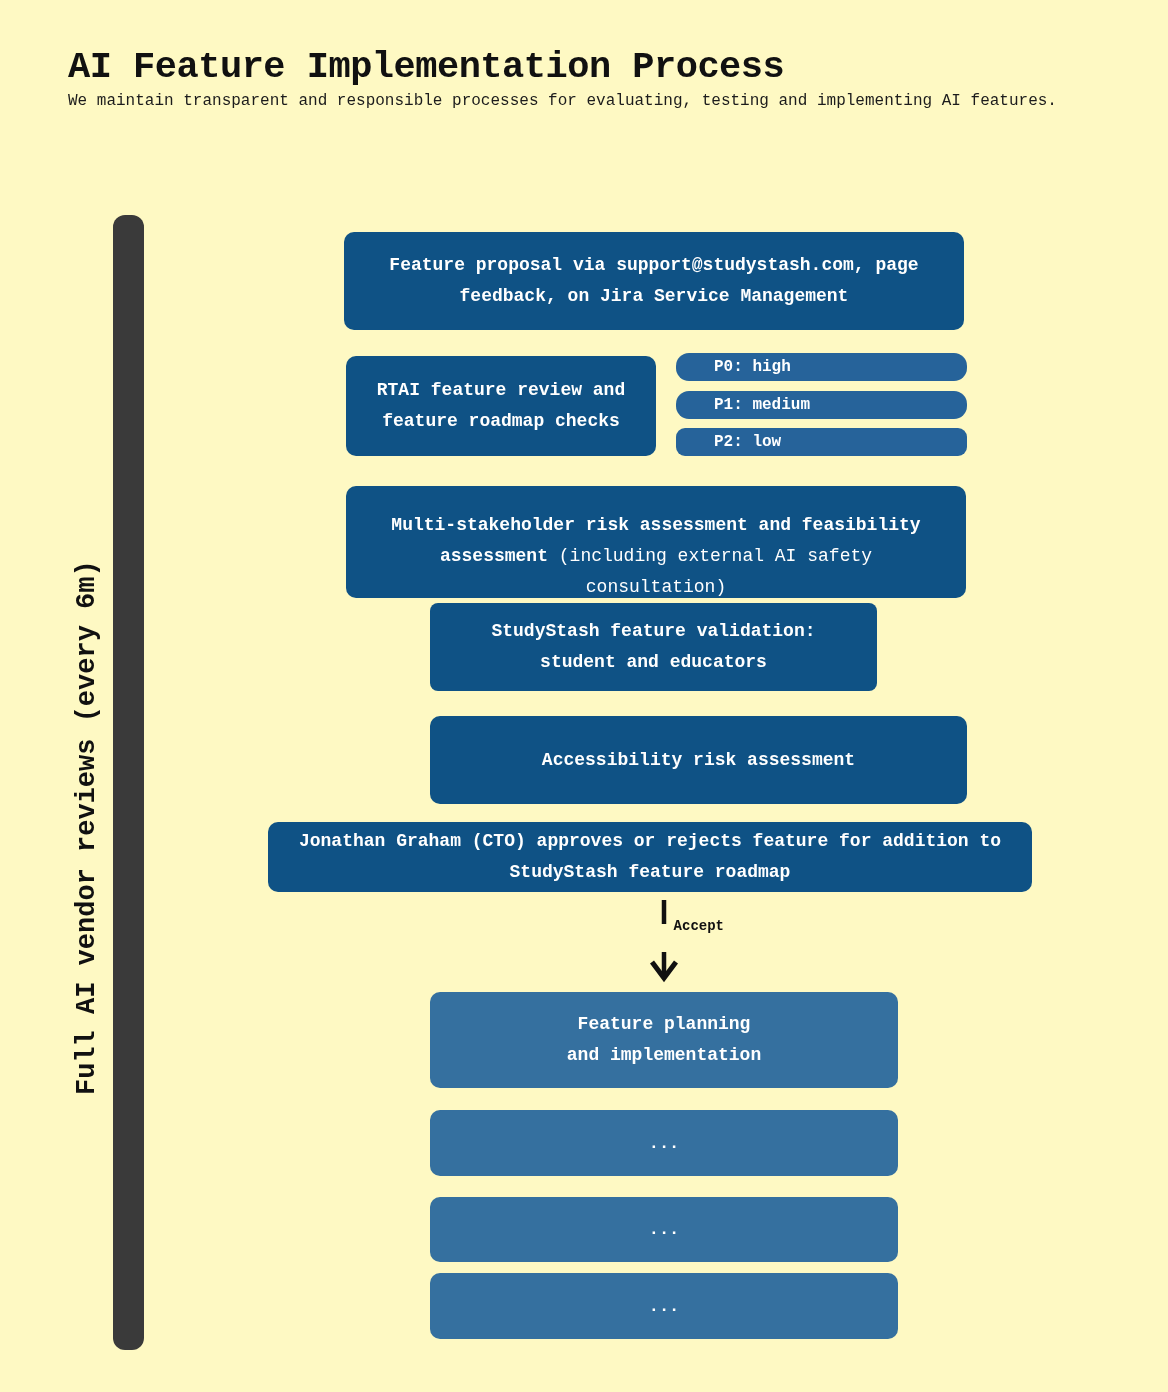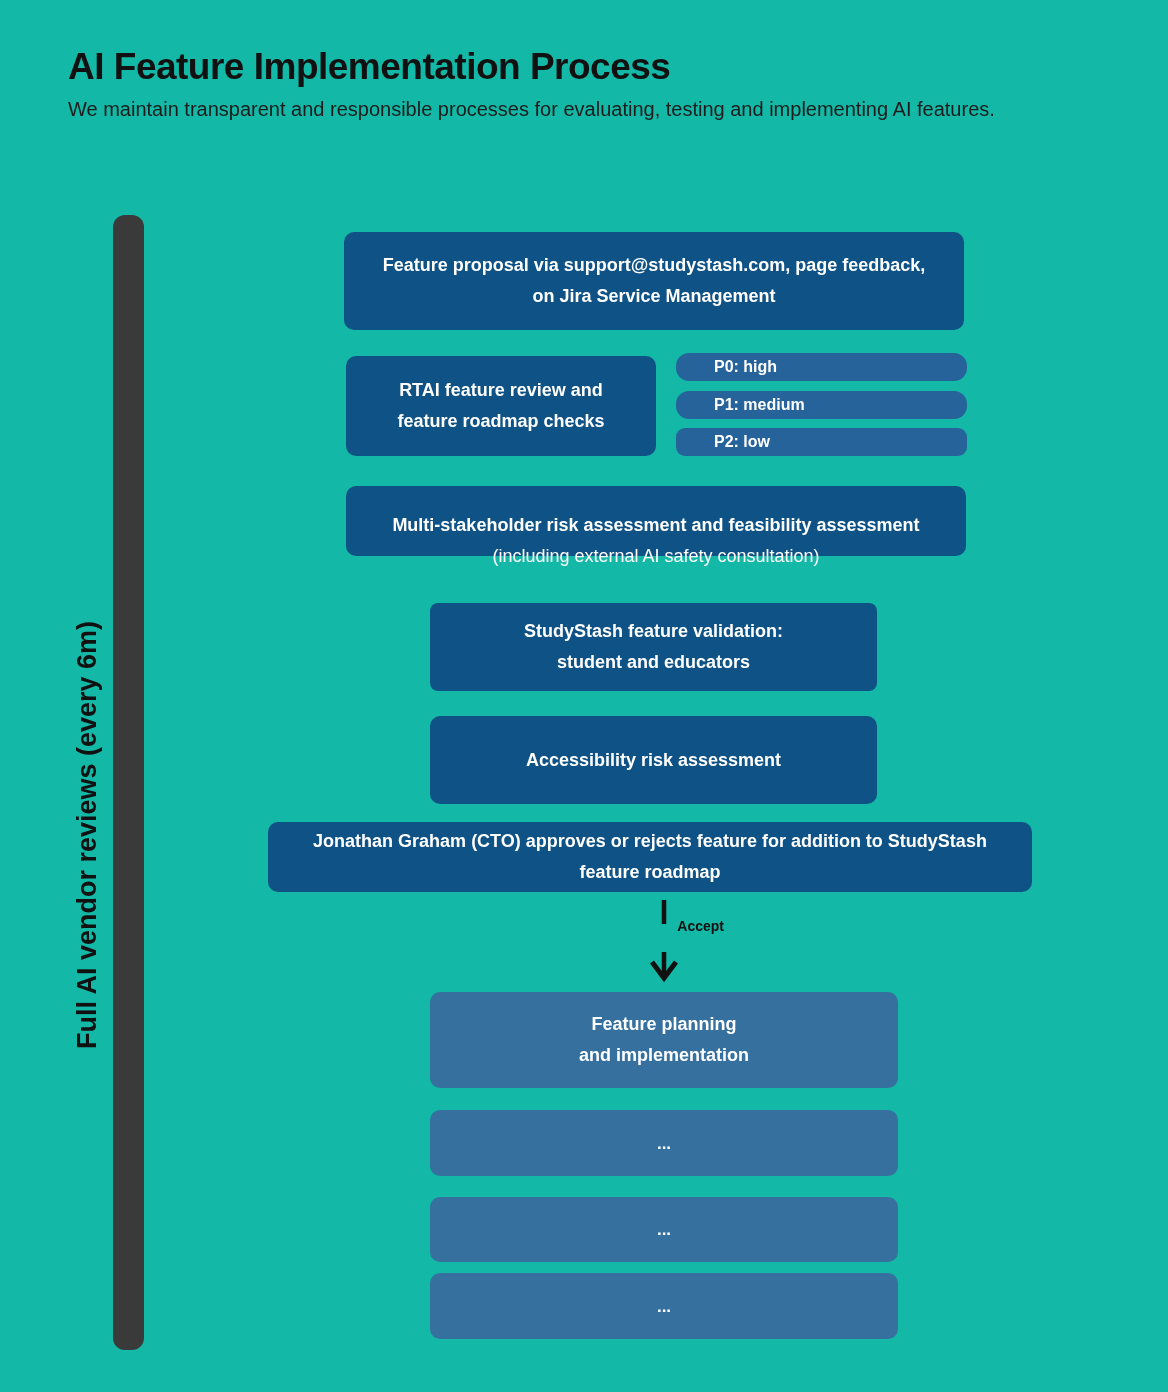--- a/index.html
+++ b/index.html
@@ -1,30 +1,30 @@
 <!DOCTYPE html>
 <html style="--box_dark: #0F5285; --box_medium: #26639A; --box_light: #35709F; --bar_gray: #3A3A3A; --ink: #111111; --box_text: #FFFFFF;"><head>
 <meta charset="utf-8">
 <style>
   html,body{margin:0;padding:0;background:#fff;}
   .canvas{
     position:relative;
     width:1168px;height:1392px;
-    background:#14b8a6;
-    font-family:Liberation Sans, sans-serif;
+    background:#fef9c3;
+    font-family:Liberation Mono, monospace;
     overflow:hidden;
   }
   .title{
     position:absolute;left:68px;top:46px;margin:0;
     font-size:37px;font-weight:bold;letter-spacing:-0.5px;
     color:var(--ink,#111);
   }
   .subtitle{
-    position:absolute;left:68px;top:98px;margin:0;
-    font-size:20px;color:#1c1c1c;
+    position:absolute;left:68px;top:92px;margin:0;
+    font-size:16px;color:#1c1c1c;
   }
   .vbar{
     position:absolute;left:113px;top:215px;width:31px;height:1135px;
     background:var(--bar_gray,#3a3a3a);border-radius:12px;
   }
   .vlabel{
     position:absolute;left:-173px;top:819px;width:520px;height:32px;
     transform:rotate(-90deg);
     font-size:27px;font-weight:bold;color:var(--ink,#111);
     text-align:center;line-height:32px;white-space:nowrap;
@@ -46,26 +46,26 @@
   .pill{
     position:absolute;left:676px;width:291px;height:28px;
     border-radius:13px;box-sizing:border-box;
     display:flex;align-items:center;justify-content:flex-start;
     padding-left:38px;
     color:var(--box_text,#fff);font-weight:bold;font-size:16px;
   }
   .pill0{top:353px;}
   .pill1{top:391px;}
   .pill2{top:428px;border-radius:9px;}
-  .step3{left:346px;top:486px;width:620px;height:70px;padding:0 28px;display:block;
+  .step3{left:346px;top:486px;width:620px;height:112px;padding:0 28px;display:block;
          padding-top:24px;}
   .step3 .inner{display:inline;}
   .step3 .rest{font-weight:normal;}
   .step4{left:430px;top:603px;width:447px;height:88px;padding:0 20px;border-radius:8px;}
-  .step5{left:430px;top:716px;width:447px;height:88px;padding:0 20px;}
+  .step5{left:430px;top:716px;width:537px;height:88px;padding:0 20px;}
   .step6{left:268px;top:822px;width:764px;height:70px;padding:7px 20px;}
   .accept-label{
     position:absolute;left:604px;top:918px;width:120px;height:20px;
     text-align:right;font-size:14px;font-weight:bold;color:var(--ink,#111);
   }
   .arrow-svg{position:absolute;left:634px;top:896px;}
   .step7{left:430px;top:992px;width:468px;height:96px;padding:0 20px;}
   .dots{left:430px;width:468px;height:66px;font-size:17px;}
   .dots1{top:1110px;}
   .dots2{top:1197px;height:65px;}

